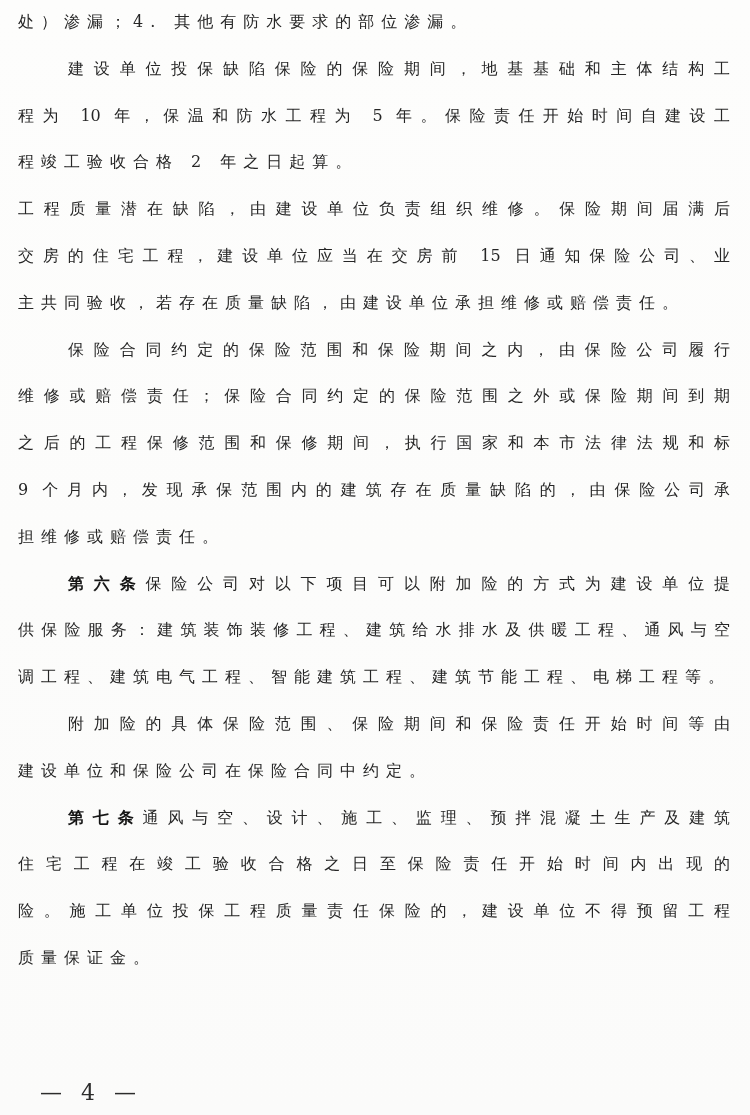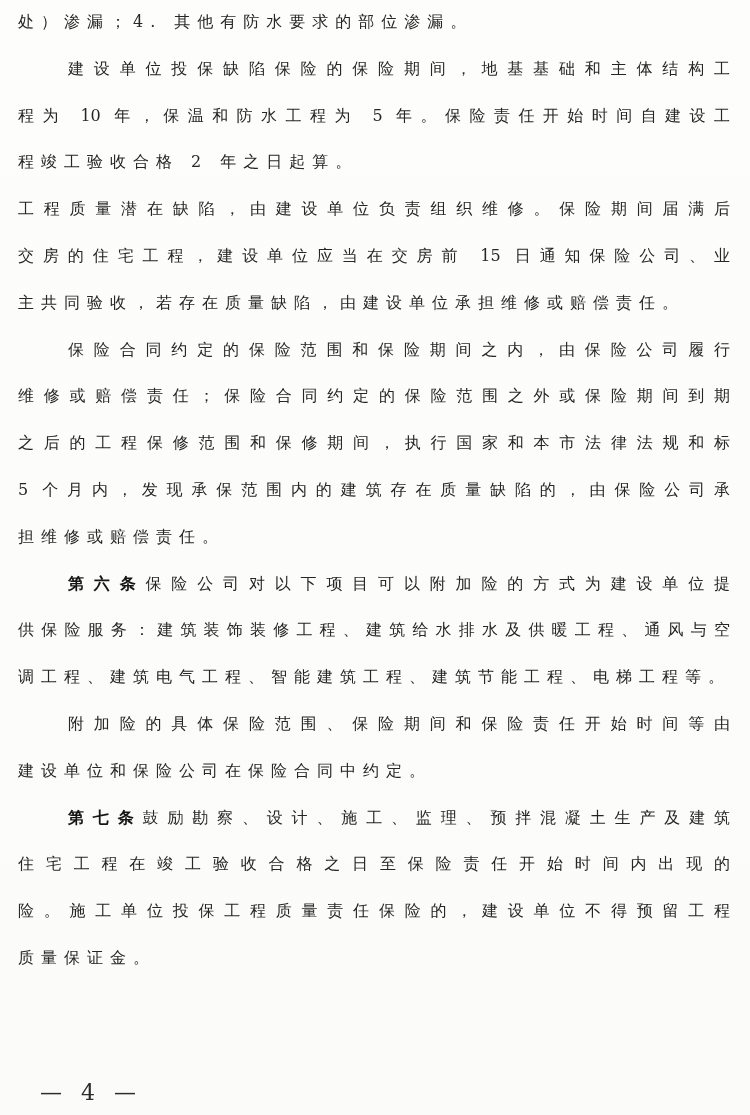--- a/index.html
+++ b/index.html
@@ -64,26 +64,26 @@
   <div class="line">处）渗漏；4. 其他有防水要求的部位渗漏。</div>
       <div class="line fill indent">建设单位投保缺陷保险的保险期间，地基基础和主体结构工</div>
       <div class="line fill">程为 10 年，保温和防水工程为 5 年。保险责任开始时间自建设工</div>
       <div class="line">程竣工验收合格 2 年之日起算。</div>
       <div class="line fill">工程质量潜在缺陷，由建设单位负责组织维修。保险期间届满后</div>
       <div class="line fill">交房的住宅工程，建设单位应当在交房前 15 日通知保险公司、业</div>
       <div class="line">主共同验收，若存在质量缺陷，由建设单位承担维修或赔偿责任。</div>
       <div class="line fill indent">保险合同约定的保险范围和保险期间之内，由保险公司履行</div>
       <div class="line fill">维修或赔偿责任；保险合同约定的保险范围之外或保险期间到期</div>
       <div class="line fill">之后的工程保修范围和保修期间，执行国家和本市法律法规和标</div>
-      <div class="line fill">5 个月内，发现承保范围内的建筑存在质量缺陷的，由保险公司承</div>
+      <div class="line fill">9 个月内，发现承保范围内的建筑存在质量缺陷的，由保险公司承</div>
       <div class="line">担维修或赔偿责任。</div>
       <div class="line fill indent"><span class="lead">第六条</span><span>保险公司对以下项目可以附加险的方式为建设单位提</span></div>
       <div class="line fill">供保险服务：建筑装饰装修工程、建筑给水排水及供暖工程、通风与空</div>
       <div class="line">调工程、建筑电气工程、智能建筑工程、建筑节能工程、电梯工程等。</div>
       <div class="line fill indent">附加险的具体保险范围、保险期间和保险责任开始时间等由</div>
       <div class="line">建设单位和保险公司在保险合同中约定。</div>
-      <div class="line fill indent"><span class="lead">第七条</span><span>鼓励勘察、设计、施工、监理、预拌混凝土生产及建筑</span></div>
+      <div class="line fill indent"><span class="lead">第七条</span><span>通风与空、设计、施工、监理、预拌混凝土生产及建筑</span></div>
       <div class="line fill">住宅工程在竣工验收合格之日至保险责任开始时间内出现的</div>
       <div class="line fill">险。施工单位投保工程质量责任保险的，建设单位不得预留工程</div>
       <div class="line">质量保证金。</div>
     </div>
   <div class="footer">— 4 —</div>
 </div>
 
 </body></html>

